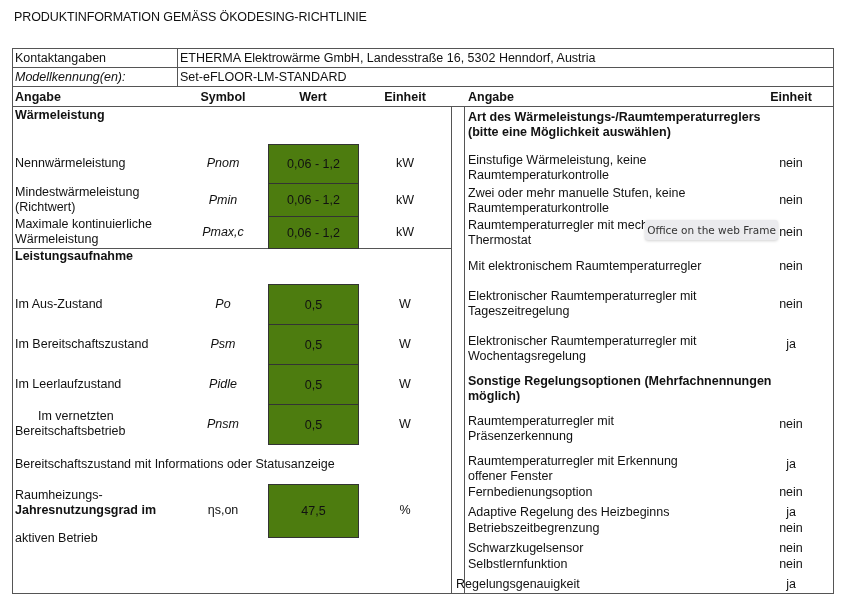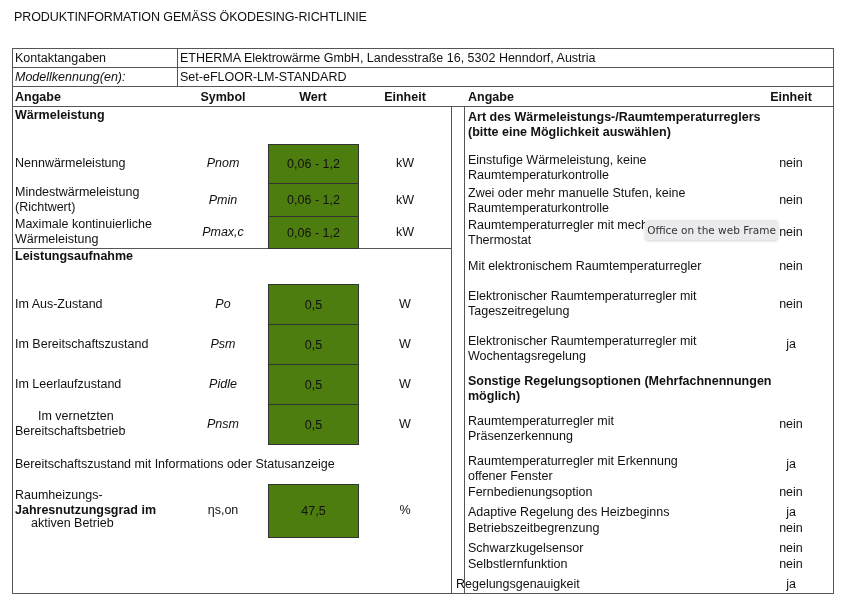--- a/index.html
+++ b/index.html
@@ -120,21 +120,21 @@
       <span>0,5</span>
     </div>
   <div class="txt ctr" style="left:370px;top:417px;width:70px;">W</div>
 </div>
 
 <div class="txt" style="left:15px;top:457px;">Bereitschaftszustand mit Informations oder Statusanzeige</div>
 
 <div>
   <div class="txt" style="left:15px;top:488px;">Raumheizungs-</div>
   <div class="txt" style="left:15px;top:503px;font-weight:bold;">Jahresnutzungsgrad im</div>
-  <div class="txt" style="left:15px;top:516px;margin-left:16px;">aktiven Betrieb</div>
+  <div class="txt" style="left:15px;top:531px;">aktiven Betrieb</div>
   <div class="txt ctr" style="left:188px;top:503px;width:70px;">ηs,on</div>
   <div class="box" style="left:268px;top:484px;width:91px;height:54px;">
       <span>47,5</span>
     </div>
   <div class="txt ctr" style="left:370px;top:503px;width:70px;">%</div>
 </div>
 
 <div class="txt b" style="left:468px;top:110px;">Art des Wärmeleistungs-/Raumtemperaturreglers</div>
 <div class="txt b" style="left:468px;top:125px;">(bitte eine Möglichkeit auswählen)</div>
 

